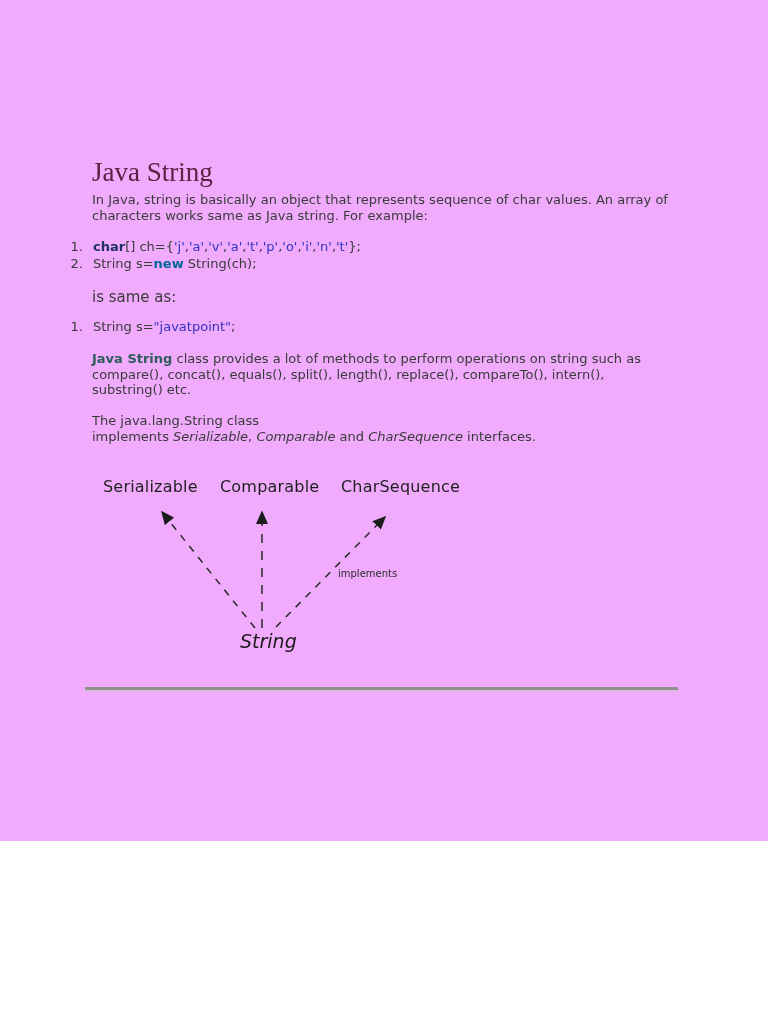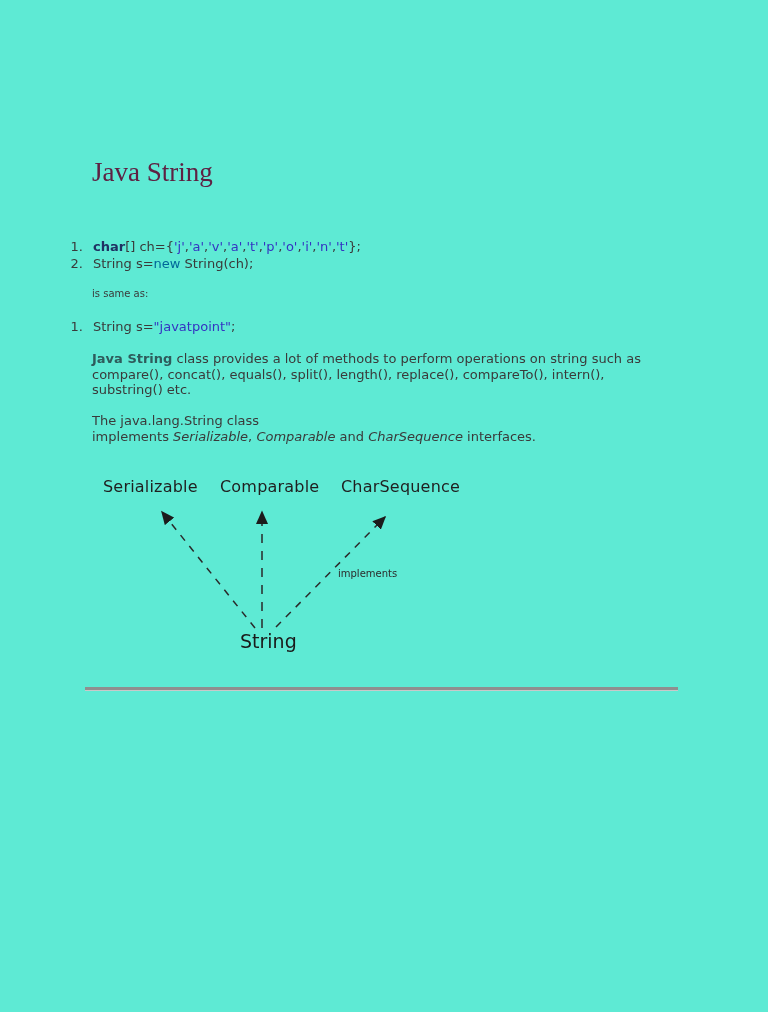--- a/index.html
+++ b/index.html
@@ -1,20 +1,20 @@
 <!DOCTYPE html>
 <html><head>
 <meta charset="utf-8">
 <style>
   html,body{margin:0;padding:0;background:#ffffff;}
   #page{
     position:relative;
     width:768px;
-    height:1012px;
-    background:#5eead4;
+    height:841px;
+    background:#f0abfc;
     overflow:hidden;
     font-family:"DejaVu Sans","Liberation Sans",sans-serif;
     color:#3a3a3a;
   }
   .abs{position:absolute;}
   .serif-heading{
     font-family:"Liberation Serif","DejaVu Serif",serif;
     color:#5e2143;
     font-weight:normal;
     line-height:1.1;
@@ -25,64 +25,66 @@
   .para{
     font-size:13px;
     line-height:15.5px;
     white-space:pre-line;
     width:672px;
   }
   #intro-para{left:92px;top:192px;}
   #methods-para{left:92px;top:351px;}
   #implements-para{left:92px;top:413px;}
   #section2-para{left:92px;top:758px;}
-  #same-as{left:92px;top:288px;font-size:10px;}
+  #same-as{left:92px;top:288px;font-size:15px;}
   .code-list{left:67px;font-size:13px;}
   #code-list-1{top:238px;}
   #code-list-2{top:318px;}
   .code-row{display:flex;line-height:17px;}
   .code-row .num{width:16px;text-align:right;margin-right:10px;flex:0 0 16px;}
   .code-row .code{white-space:pre;text-align:right;}
   
   .seg-kw1{color:#1f3263;font-weight:bold;}
-  .seg-kw2{color:#006699;font-weight:normal;}
+  .seg-kw2{color:#006699;font-weight:bold;}
   .seg-lit{color:#3434c2;}
   .seg-teal{color:#2e5c5c;font-weight:bold;}
   .seg-it{font-style:italic;}
   .seg-plain{}
   
   #diagram{left:90px;top:470px;width:380px;height:200px;}
   #diagram svg{position:absolute;left:0;top:0;}
   .iface-label{
     position:absolute;top:7px;
     font-size:16px;color:#1f1f1f;letter-spacing:0.2px;white-space:nowrap;
   }
   #iface-serializable{left:13px;}
   #iface-comparable{left:130px;}
   #iface-charsequence{left:251px;}
   #implements-label{
     position:absolute;left:248px;top:98px;
     font-size:10px;font-weight:normal;color:#2b2b2b;white-space:nowrap;
   }
   #string-label{
     position:absolute;left:150px;top:160px;
-    font-size:19px;color:#1a1a1a;white-space:nowrap;
+    font-size:19px;color:#1a1a1a;white-space:nowrap;font-style:italic;
   }
   #section-divider{
     left:85px;top:687px;width:593px;height:3px;
     background:#8f8f8f;border-bottom:1px solid #c9c9c9;
   }
 </style>
 </head>
 <body>
 
 <div id="page">
 
   <h1 id="title" class="abs serif-heading">Java String</h1>
 
+  <div id="intro-para" class="abs para">In Java, string is basically an object that represents sequence of char values. An array of
+characters works same as Java string. For example:</div>
 
   <div id="code-list-1" class="abs code-list">
     <div class="code-row">
       <span class="num">1.</span>
       <span class="code"><span class="seg-kw1">char</span><span class="seg-plain">[] ch={</span><span class="seg-lit">'j'</span><span class="seg-plain">,</span><span class="seg-lit">'a'</span><span class="seg-plain">,</span><span class="seg-lit">'v'</span><span class="seg-plain">,</span><span class="seg-lit">'a'</span><span class="seg-plain">,</span><span class="seg-lit">'t'</span><span class="seg-plain">,</span><span class="seg-lit">'p'</span><span class="seg-plain">,</span><span class="seg-lit">'o'</span><span class="seg-plain">,</span><span class="seg-lit">'i'</span><span class="seg-plain">,</span><span class="seg-lit">'n'</span><span class="seg-plain">,</span><span class="seg-lit">'t'</span><span class="seg-plain">};</span></span>
     </div>
     <div class="code-row">
       <span class="num">2.</span>
       <span class="code"><span class="seg-plain">String s=</span><span class="seg-kw2">new</span><span class="seg-plain"> String(ch);</span></span>
     </div>

